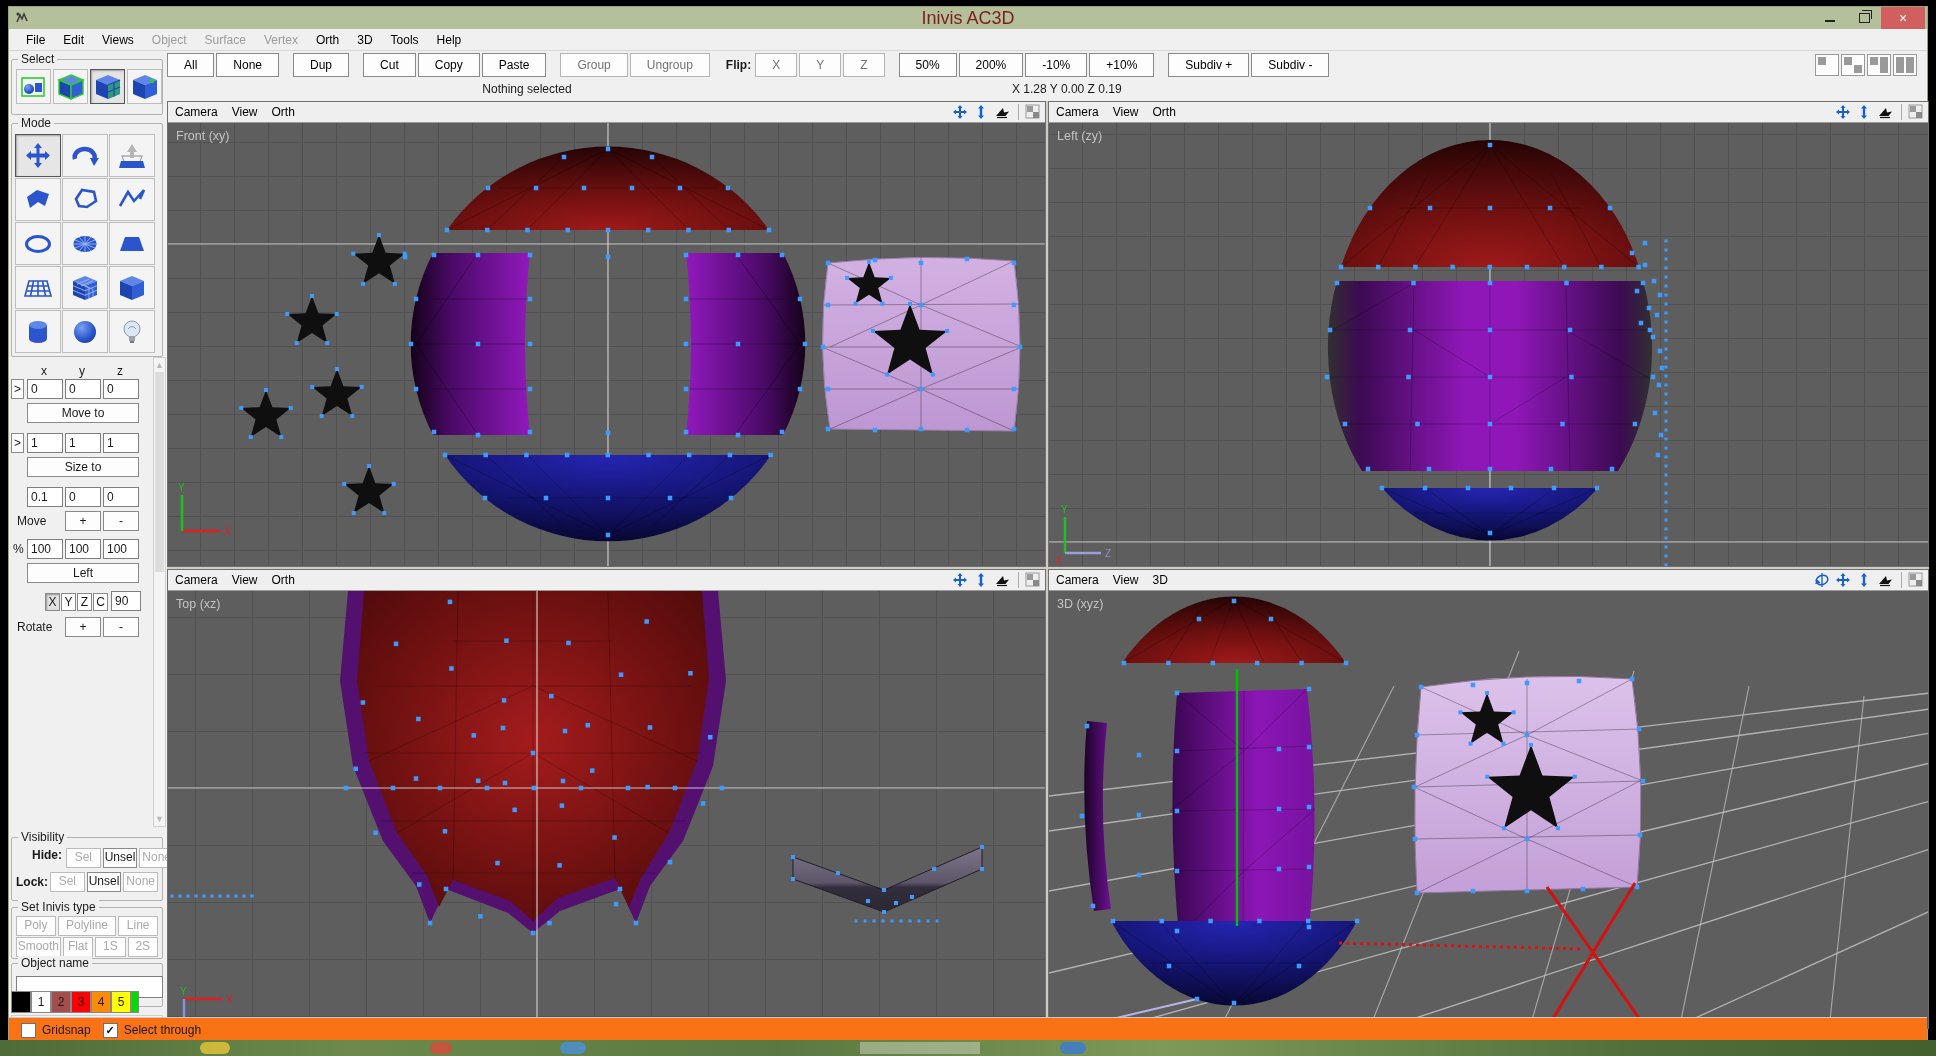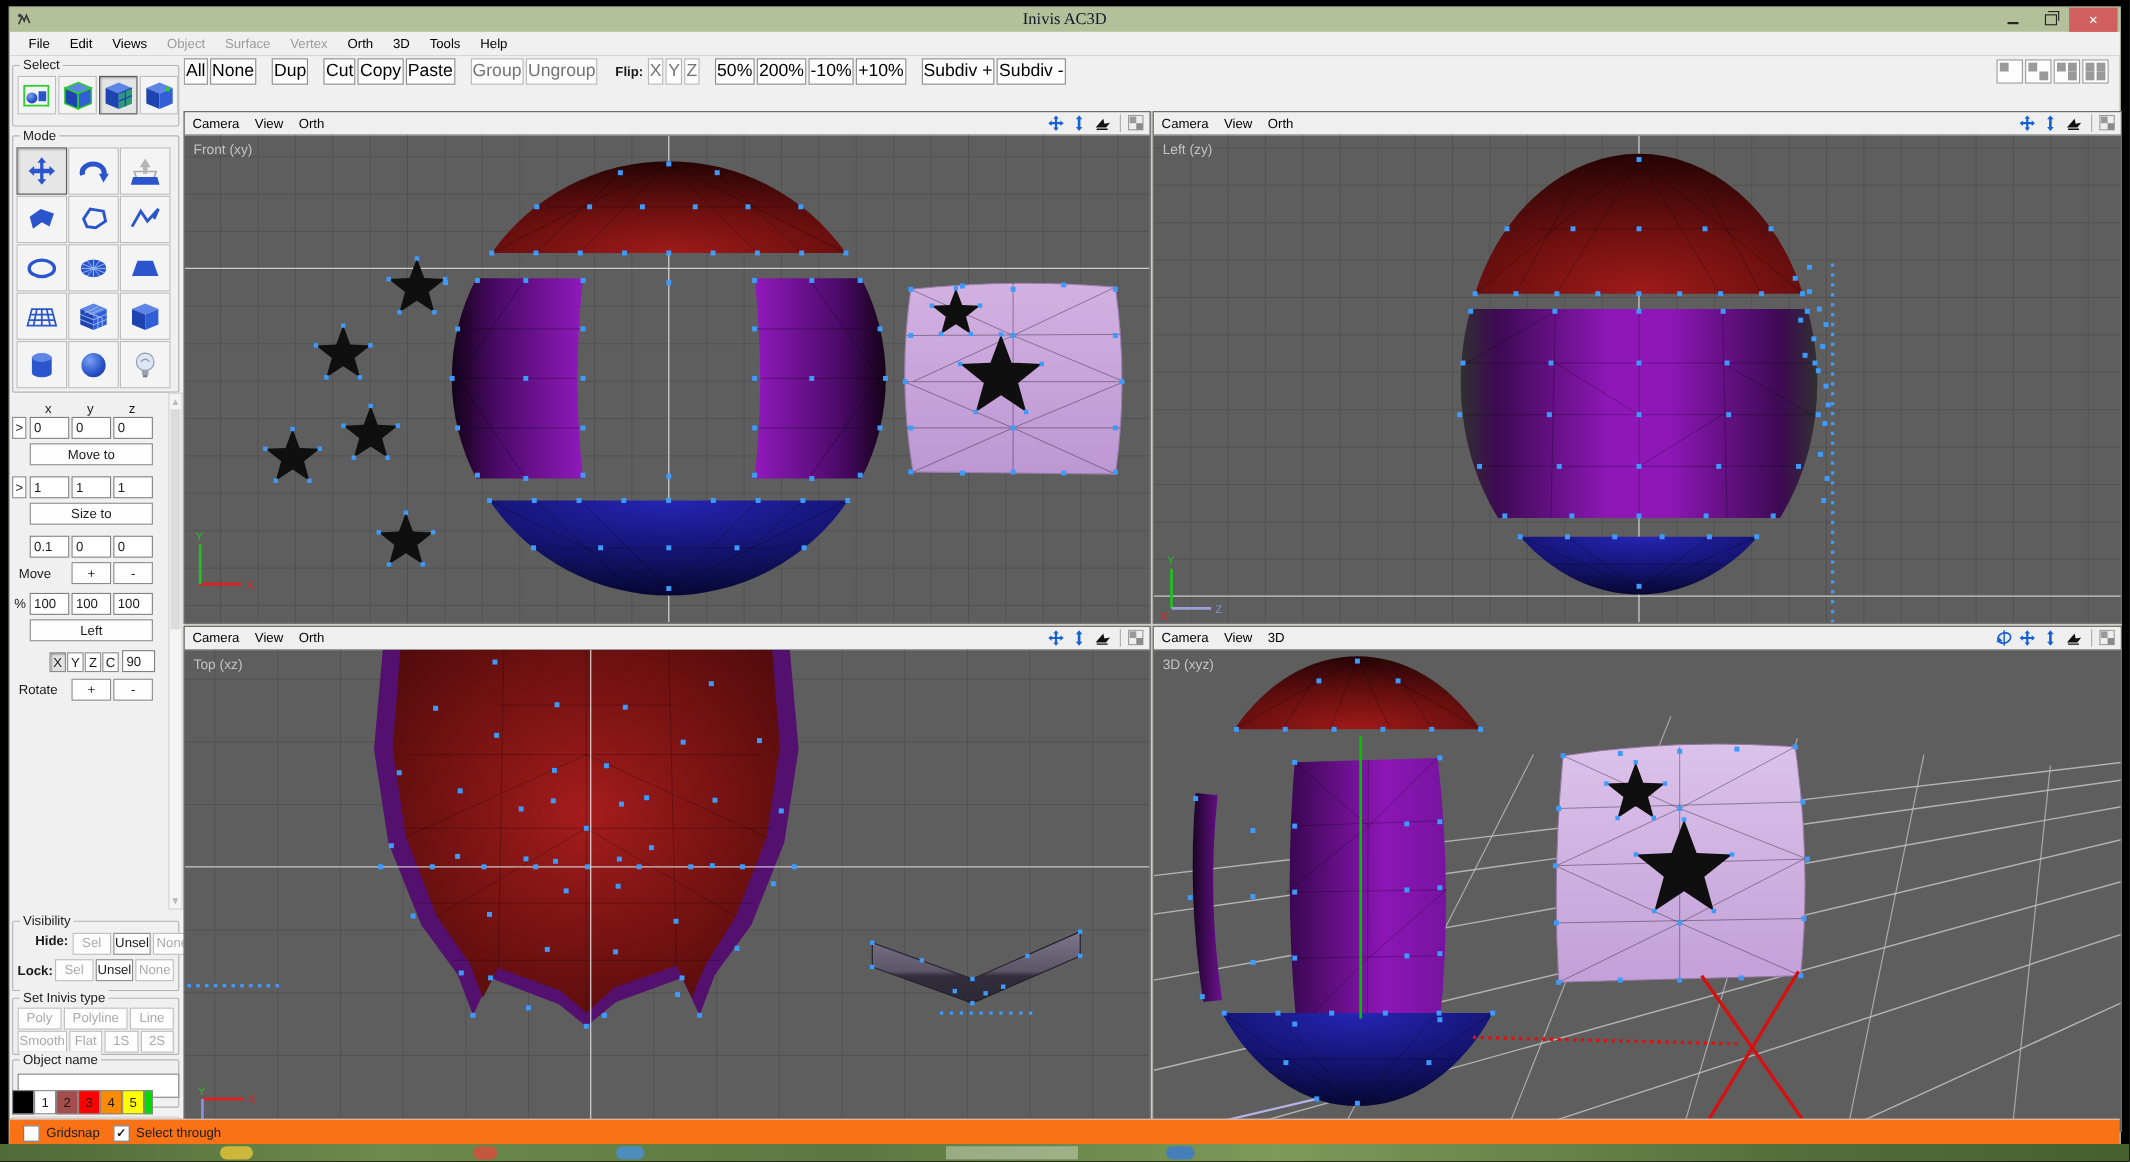--- a/index.html
+++ b/index.html
@@ -3,37 +3,37 @@
 <meta charset="utf-8">
 <style>
   html,body{margin:0;padding:0;background:#000;}
   .screen{position:relative;width:1936px;height:1056px;background:#000;overflow:hidden;
     font-family:"Liberation Sans",sans-serif;font-size:12px;color:#1a1a1a;}
   .app{position:absolute;left:8px;top:6px;width:1920px;height:1034px;background:#f0f0f0;
     border:1px solid #98a47e;box-sizing:border-box;}
   
   .titlebar{position:absolute;left:0;top:0;width:100%;height:22px;background:#b4c09a;
     display:flex;align-items:center;}
-  .title{position:absolute;left:0;right:0;text-align:center;font-size:15px;color:#0f172a;font-family:Liberation Serif, serif;}
+  .title{position:absolute;left:0;right:0;text-align:center;font-size:18px;color:#7f1d1d;}
   .appicon{position:absolute;left:6px;top:4px;}
   .winbtns{position:absolute;right:2px;top:0;height:22px;display:flex;z-index:5;}
   .wbtn{width:34px;height:22px;display:flex;align-items:center;justify-content:center;cursor:pointer;}
   .wbtn .gmin{width:10px;height:2px;background:#222;margin-top:6px;}
   .wbtn .gres{width:9px;height:8px;border:1.5px solid #222;position:relative;background:transparent;}
   .wbtn .gres:before{content:"";position:absolute;left:2px;top:-4px;width:9px;height:8px;border:1.5px solid #222;border-bottom:none;border-left:none;}
   .wbtn.close{background:#d25f5f;color:#fff;font-size:14px;width:44px;}
   
   .menubar{position:absolute;left:0;top:22px;width:100%;height:22px;background:#f0f0f0;
     border-bottom:1px solid #d7d7d7;display:flex;align-items:center;padding-left:8px;box-sizing:border-box;}
   .menu-item{padding:2px 9px;color:#000;}
   .menu-item.disabled{color:#9b9b9b;}
   
   .toolrow{position:absolute;left:158px;top:44px;width:1762px;height:28px;display:flex;align-items:center;}
-  .tbtn{height:20px;padding:1px 1px;background:#fdfdfd;border:1px solid #8a8a8a;margin-right:2px;
-    display:flex;align-items:center;font-size:16px;color:#000;}
+  .tbtn{height:20px;padding:1px 16px;background:#fdfdfd;border:1px solid #8a8a8a;margin-right:2px;
+    display:flex;align-items:center;font-size:12px;color:#000;}
   .tbtn.disabled{color:#737373;border-color:#b5b5b5;}
   .tgap{width:12px;}
   .tlabel{font-weight:bold;margin:0 4px 0 2px;}
   .layoutbtns{position:absolute;right:10px;top:3px;display:flex;}
   .lbtn{width:22px;height:20px;background:#fdfdfd;border:1px solid #9a9a9a;margin-left:2px;position:relative;}
   .lbtn .sq{position:absolute;width:8px;height:8px;background:#9a9a9a;}
   .statusrow{position:absolute;left:158px;top:72px;width:1762px;height:22px;}
   .status-sel{position:absolute;left:160px;width:400px;text-align:center;top:3px;}
   .status-coords{position:absolute;left:845px;top:3px;}
   
@@ -161,20 +161,24 @@
           <div class="sq" style="left: 12px; top: 10px;"></div>
         </div>
         <div class="lbtn">
           <div class="sq" style="left: 2px; top: 2px;"></div>
           <div class="sq" style="left: 12px; top: 2px;"></div>
           <div class="sq" style="left: 2px; top: 10px;"></div>
           <div class="sq" style="left: 12px; top: 10px;"></div>
         </div>
       </div>
 
+  <div class="statusrow">
+    <div class="status-sel">Nothing selected</div>
+    <div class="status-coords">X 1.28 Y 0.00 Z 0.19</div>
+  </div>
 
   <div class="sidebar" id="sidebar">
     <div class="gbox" style="top:8px;height:56px;text-align:center;">
       <div class="glabel">Select</div>
       <div class="selrow" id="select-tools">
             <div class="tool">
               <svg width="30" height="30" viewBox="0 0 30 30">
                 <rect x="3" y="6" width="22" height="18" fill="none" stroke="#2ecc2e" stroke-width="1.6"></rect>
                 <circle cx="10" cy="17" r="5" fill="url(#gBall)"></circle>
                 <rect x="16" y="11" width="7" height="9" fill="#2a55cc"></rect>

